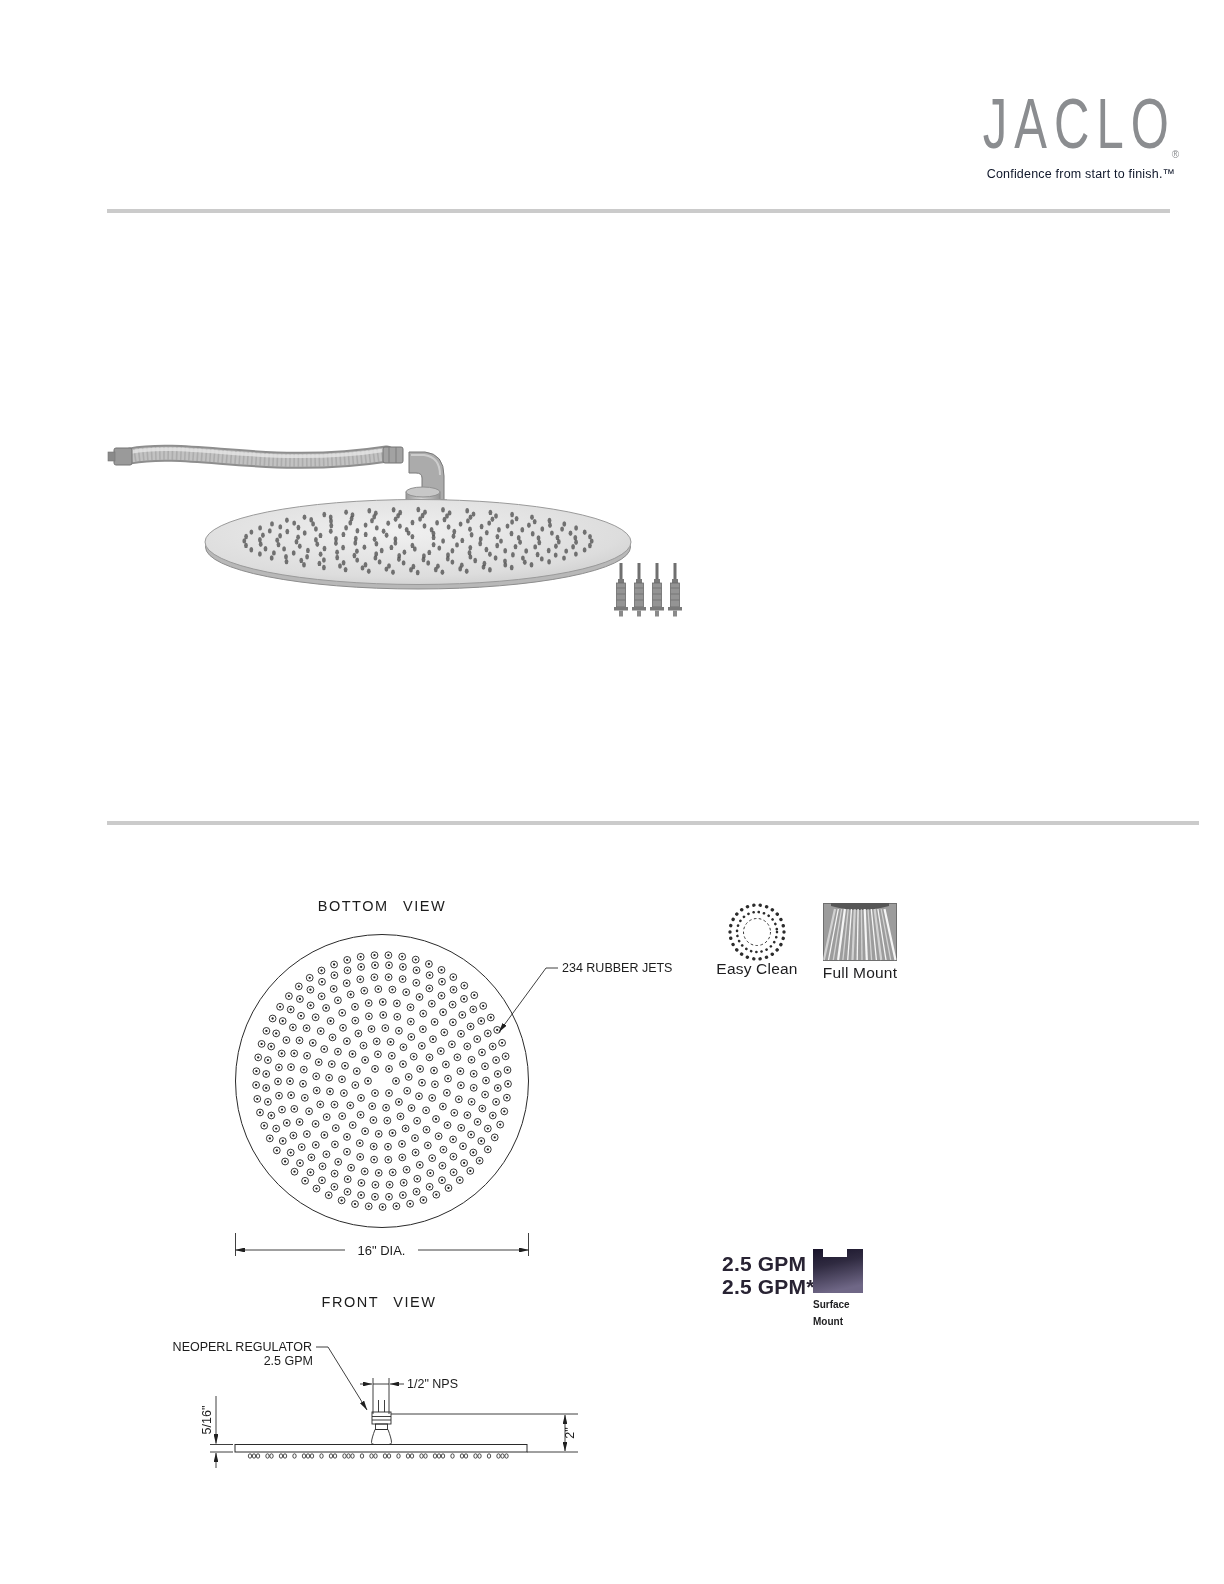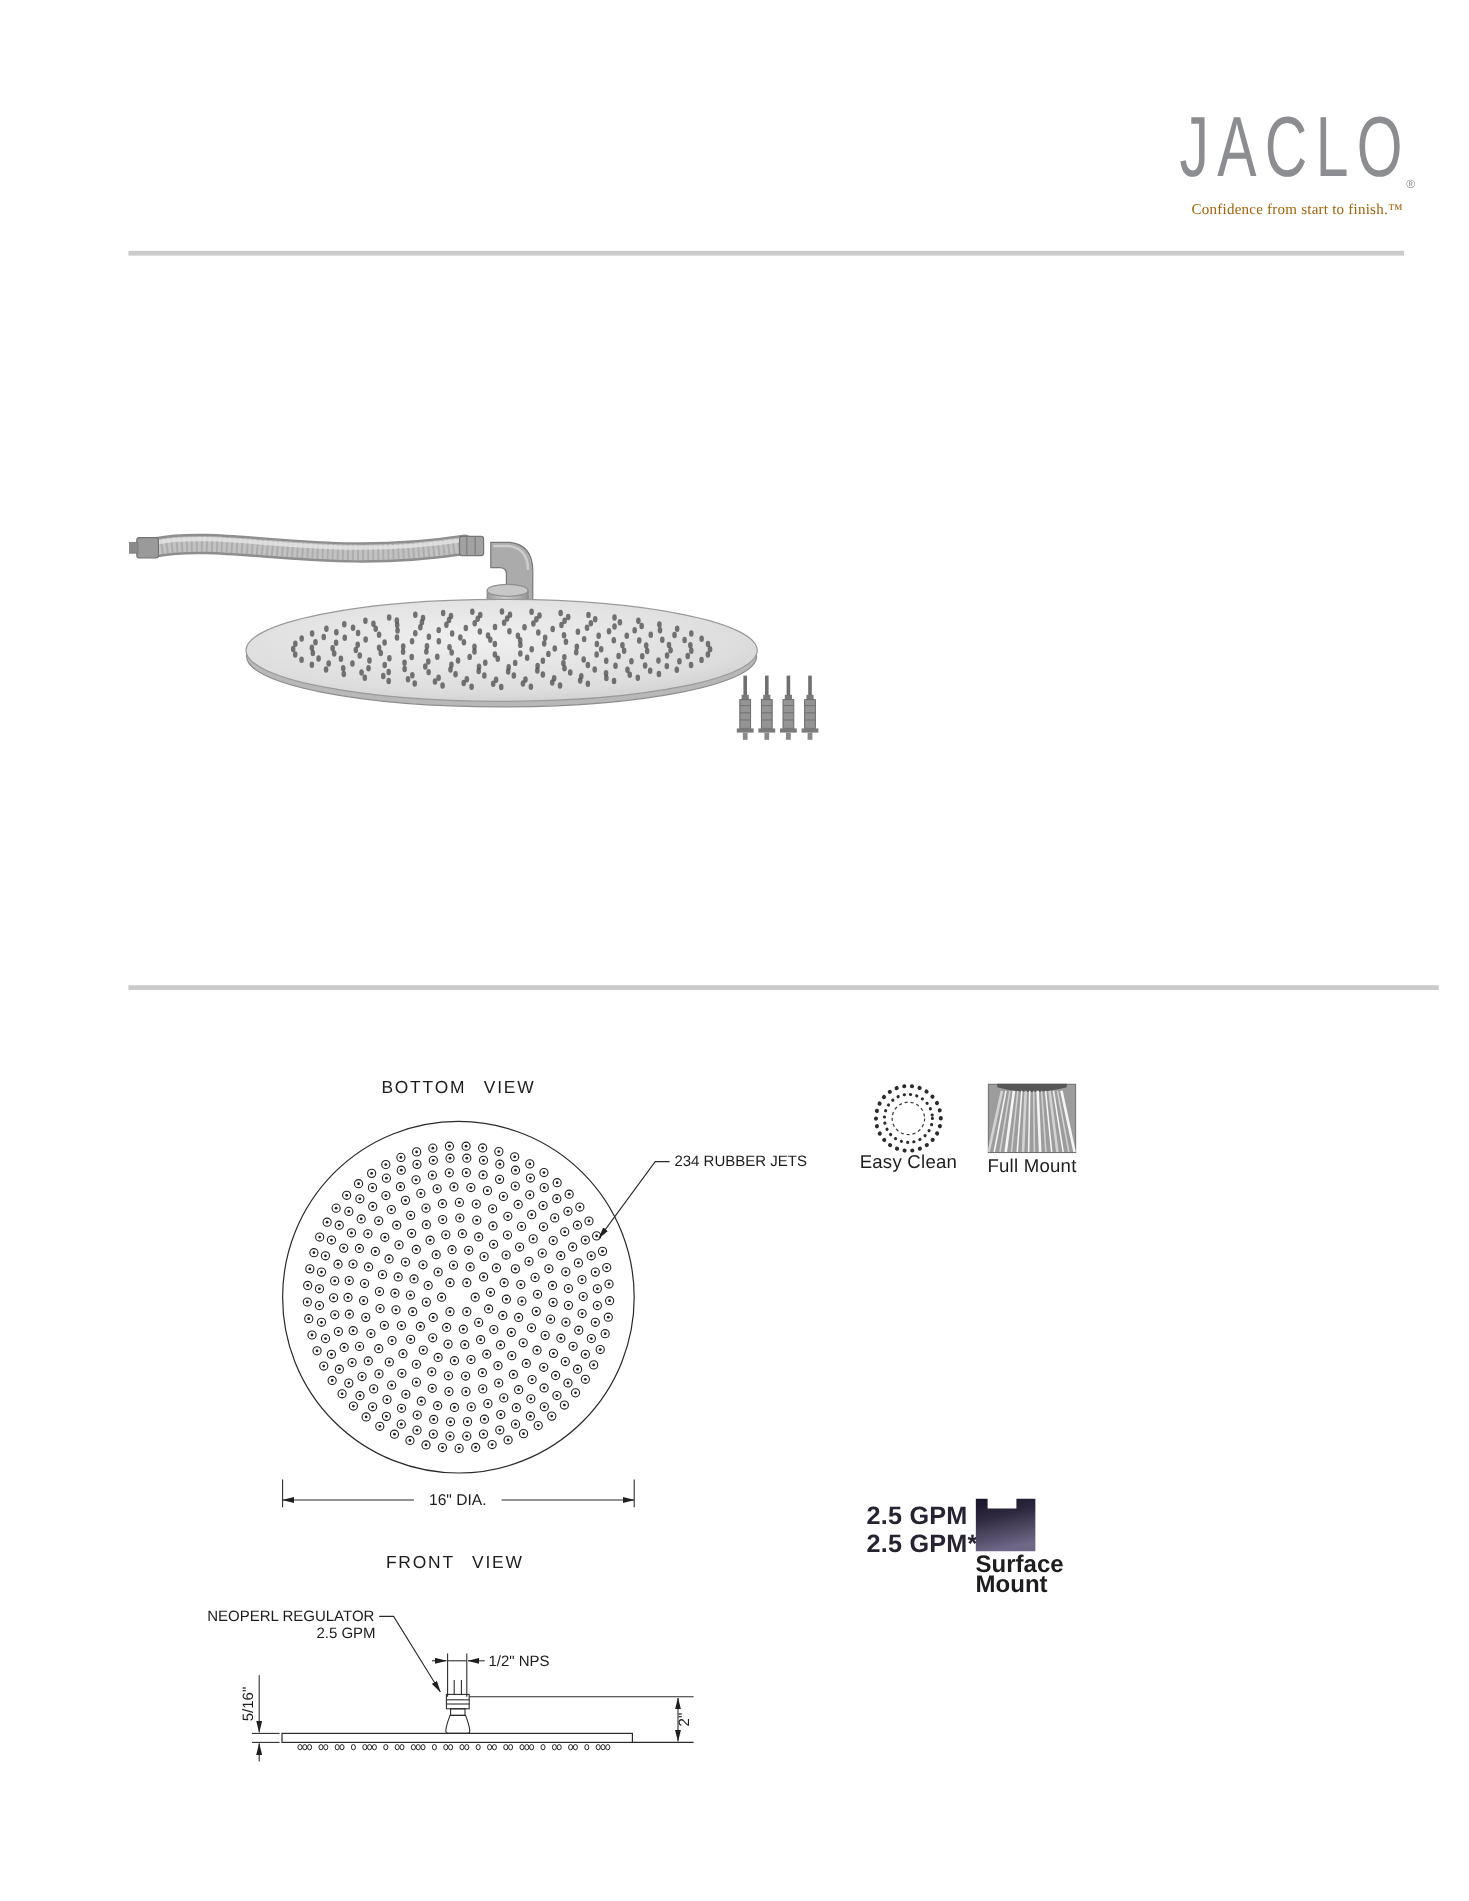--- a/index.html
+++ b/index.html
@@ -6,28 +6,28 @@
   .page{position:relative;width:1224px;height:1584px;background:#fff;overflow:hidden;
         font-family:"Liberation Sans",sans-serif;}
   .abs{position:absolute;}
 
   
   .logo{left:986px;top:84px;width:190px;text-align:center;}
   .logo-word{display:flex;justify-content:center;align-items:flex-end;height:76px;}
   .logo-main{font-size:49px;font-weight:400;letter-spacing:7px;color:#8b8d90;
              display:inline-block;transform:scaleY(1.45);transform-origin:bottom;line-height:1;}
   .logo-reg{font-size:10px;color:#8b8d90;margin-left:-4px;line-height:1;}
-  .tagline{margin-top:7px;font-size:12.5px;color:#a16207;letter-spacing:.2px;white-space:nowrap;font-family:Liberation Serif, serif;}
+  .tagline{margin-top:7px;font-size:12.5px;color:#0f172a;letter-spacing:.2px;white-space:nowrap;}
 
   .divider{height:4px;background:#cbcbcb;}
 
   
   .feat-label{font-weight:400;font-size:15.5px;color:#1d1d1f;text-align:center;letter-spacing:.2px;}
   .flow{left:722px;top:1252px;font-weight:700;font-size:21px;line-height:23px;color:#282333;letter-spacing:.2px;}
-  .mount-label{left:813px;top:1296px;font-weight:700;font-size:20px;line-height:17px;color:#1d1d1f;}
+  .mount-label{left:813px;top:1296px;font-weight:700;font-size:10px;line-height:17px;color:#1d1d1f;}
 
   
   .footer{left:0;top:1506px;width:1224px;text-align:center;font-weight:700;font-size:17px;
           color:#4e5c9c;letter-spacing:.3px;word-spacing:2px;}
 
   
   .cad-line{stroke:#2a2a2a;stroke-width:1;fill:none;}
   .cad-thin{stroke:#2a2a2a;stroke-width:.9;fill:none;}
   .cad-text{font-family:"Liberation Sans",sans-serif;fill:#1c1c1c;}
   .jet{fill:#ffffff;stroke:#1f1f1f;stroke-width:.9;}

